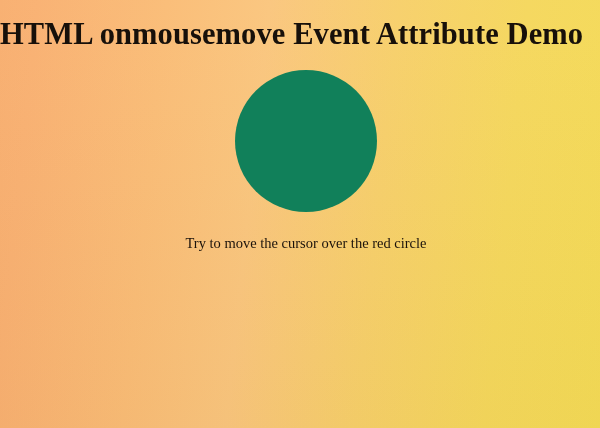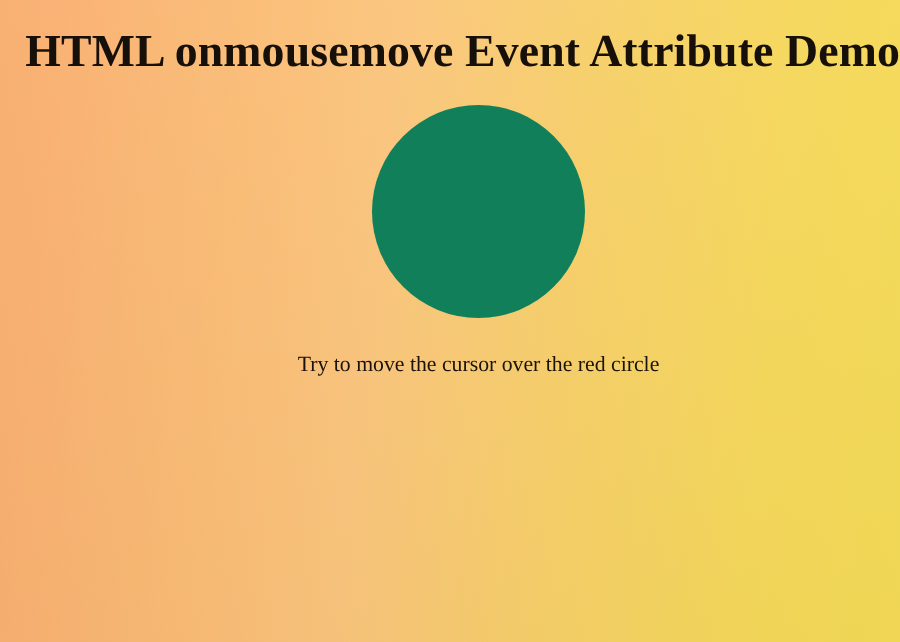--- a/index.html
+++ b/index.html
@@ -26,39 +26,39 @@
       linear-gradient(to bottom, rgba(255,255,255,0.035) 0%, rgba(0,0,0,0.02) 100%),
       linear-gradient(96deg, #f8ae6e 0%, #f9b070 6%, #fabc75 26%, #fac57c 42%, #f7cf69 62%, #f5d75b 82%, #f4da55 100%);
   }
 
   
   .title-bar {
     position: absolute;
     top: 17px;
     left: 0;
     width: 600px;
-    text-align: right;
+    text-align: left;
   }
   .page-title {
     display: inline-block;
     margin: 0;
     padding: 0;
     font-family: "Liberation Serif", "DejaVu Serif", serif;
     font-size: 30.5px;
     line-height: 34px;
     font-weight: bold;
     letter-spacing: 0.1px;
     color: #17100a;
     white-space: nowrap;
   }
 
   
   .stage {
     position: absolute;
-    left: 17px;
+    left: 4px;
     top: 70px;
     width: 524px;
   }
   .circle-wrap {
     width: 600px;
     height: 142px;
     position: relative;
   }
   .demo-circle {
     position: absolute;

